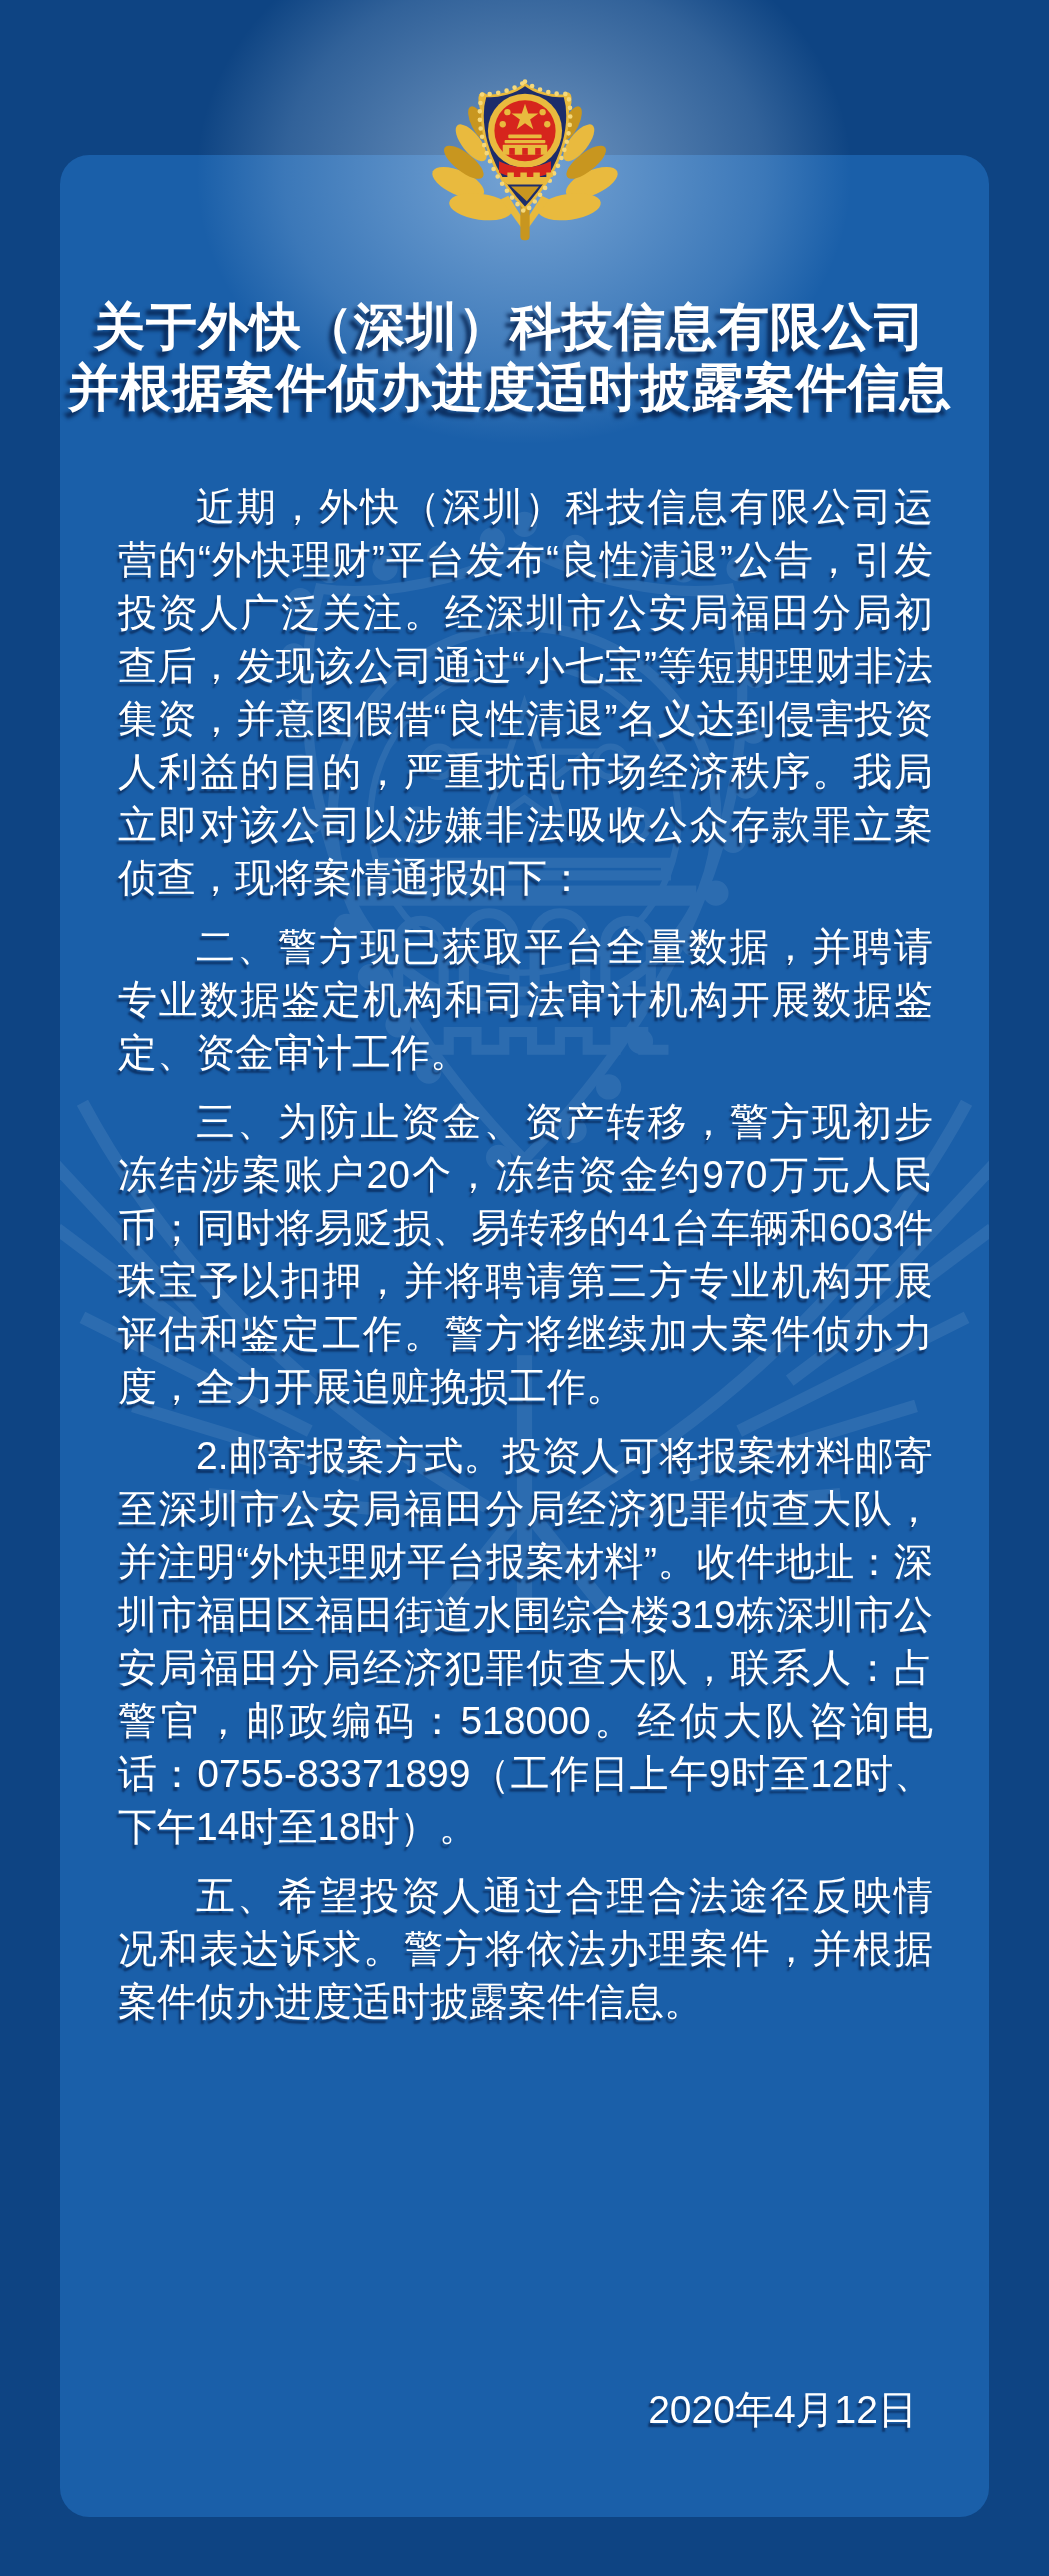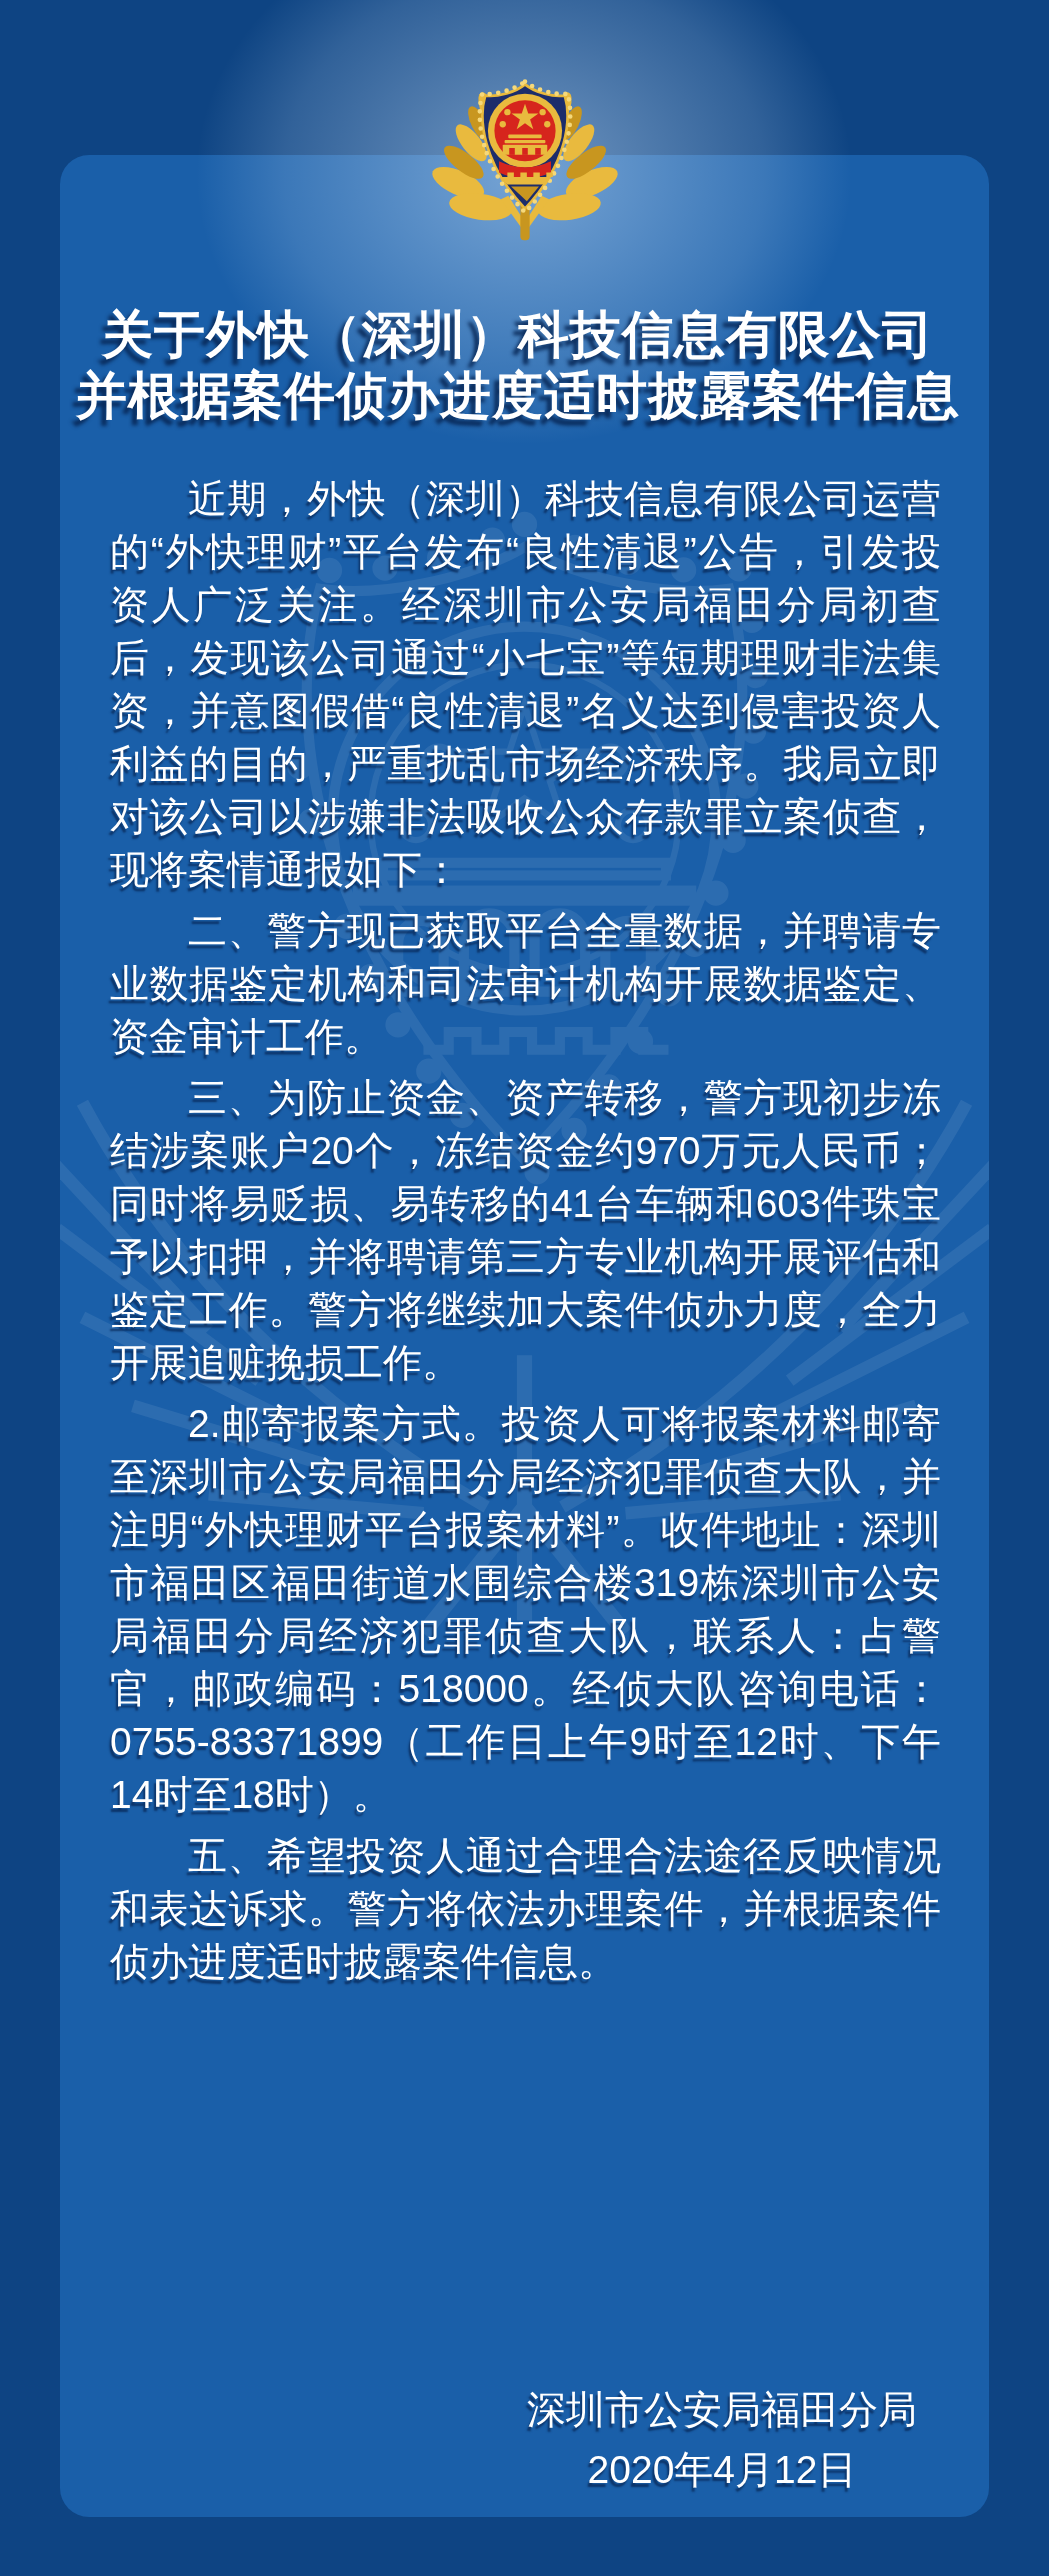--- a/index.html
+++ b/index.html
@@ -38,38 +38,38 @@
     width:209px;height:204px;
   }
   .watermark{
     position:absolute;left:-167px;top:291px;
     width:1263px;height:1263px;
     opacity:0.08;
     pointer-events:none;
   }
   .title{
     position:absolute;left:0;top:297px;width:1020px;
-    margin:8px;
+    margin:0;
     text-align:center;
     color:var(--text-primary);
     font-family:"Liberation Serif","DejaVu Serif",serif;
     font-weight:bold;
     font-size:51px;line-height:61px;
     letter-spacing:1px;
     text-shadow:-4.9px 5.8px 3.9px rgba(7,38,84,0.9);
   }
   .title span{display:block;}
   .body-text{
     position:absolute;left:102px;top:464px;width:847px;
     color:var(--text-primary);
     font-size:39px;line-height:53px;
     text-align:justify;
     text-shadow:-1.9px 3.9px 1.9px rgba(7,38,84,0.75);
   }
-  .body-text p{margin:8px;text-indent:2em;}
+  .body-text p{margin:16px;text-indent:2em;}
   .signature{
     position:absolute;right:132px;top:2380px;
     text-align:center;
     color:var(--text-primary);
     font-size:39px;line-height:60px;
     text-shadow:-1.9px 3.9px 1.9px rgba(7,38,84,0.75);
   }
   .gold{fill:var(--badge-gold);}
   .gold-dark{fill:var(--badge-gold-dark);}
   .navy{fill:var(--badge-navy);}
@@ -187,18 +187,17 @@
 
   <div class="body-text">
     <p>近期，外快（深圳）科技信息有限公司运营的“外快理财”平台发布“良性清退”公告，引发投资人广泛关注。经深圳市公安局福田分局初查后，发现该公司通过“小七宝”等短期理财非法集资，并意图假借“良性清退”名义达到侵害投资人利益的目的，严重扰乱市场经济秩序。我局立即对该公司以涉嫌非法吸收公众存款罪立案侦查，现将案情通报如下：</p>
     <p>二、警方现已获取平台全量数据，并聘请专业数据鉴定机构和司法审计机构开展数据鉴定、资金审计工作。</p>
     <p>三、为防止资金、资产转移，警方现初步冻结涉案账户20个，冻结资金约970万元人民币；同时将易贬损、易转移的41台车辆和603件珠宝予以扣押，并将聘请第三方专业机构开展评估和鉴定工作。警方将继续加大案件侦办力度，全力开展追赃挽损工作。</p>
     <p>2.邮寄报案方式。投资人可将报案材料邮寄至深圳市公安局福田分局经济犯罪侦查大队，并注明“外快理财平台报案材料”。收件地址：深圳市福田区福田街道水围综合楼319栋深圳市公安局福田分局经济犯罪侦查大队，联系人：占警官，邮政编码：518000。经侦大队咨询电话：0755-83371899（工作日上午9时至12时、下午14时至18时）。</p>
     <p>五、希望投资人通过合理合法途径反映情况和表达诉求。警方将依法办理案件，并根据案件侦办进度适时披露案件信息。</p>
   </div>
 
   <div class="signature">
-    <div>深圳市公安局福田分局</div>
     <div>2020年4月12日</div>
   </div>
 
 </div>
 
 
 </body></html>

